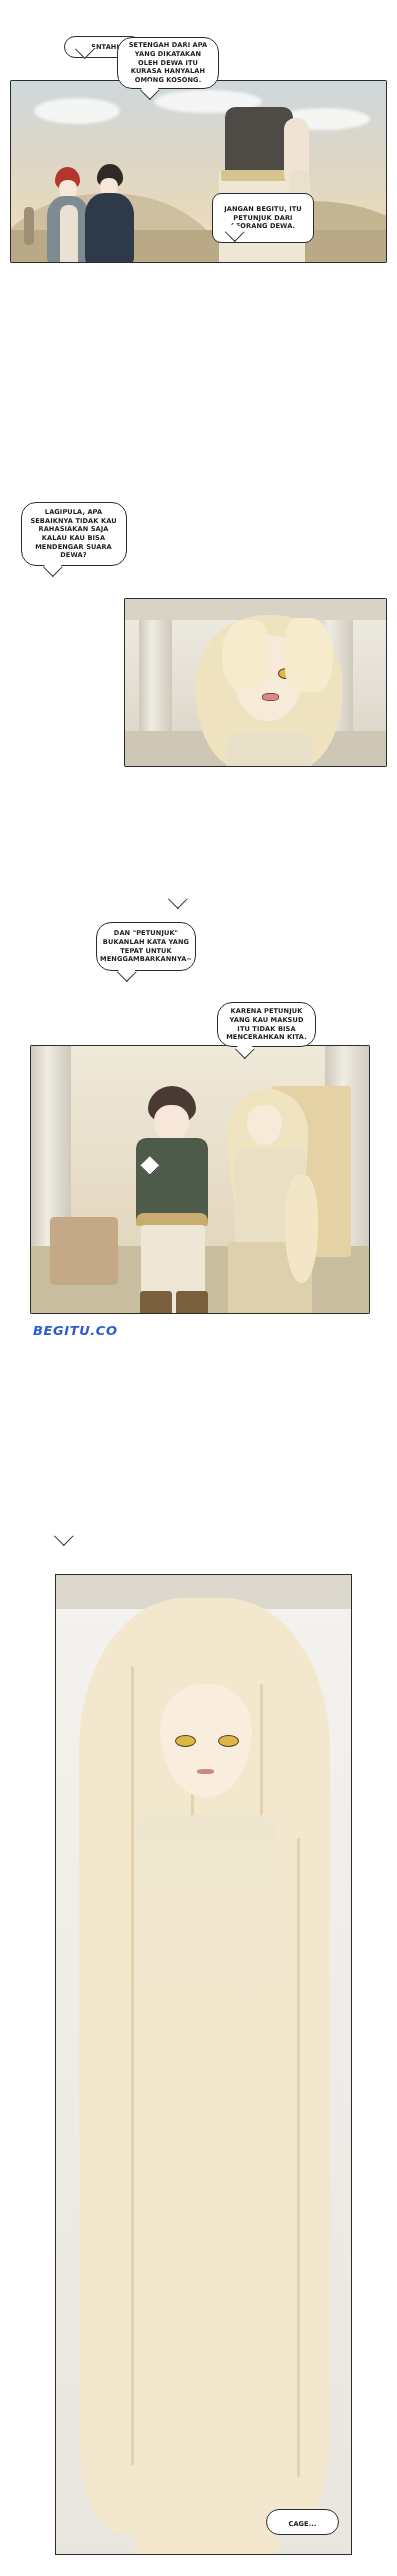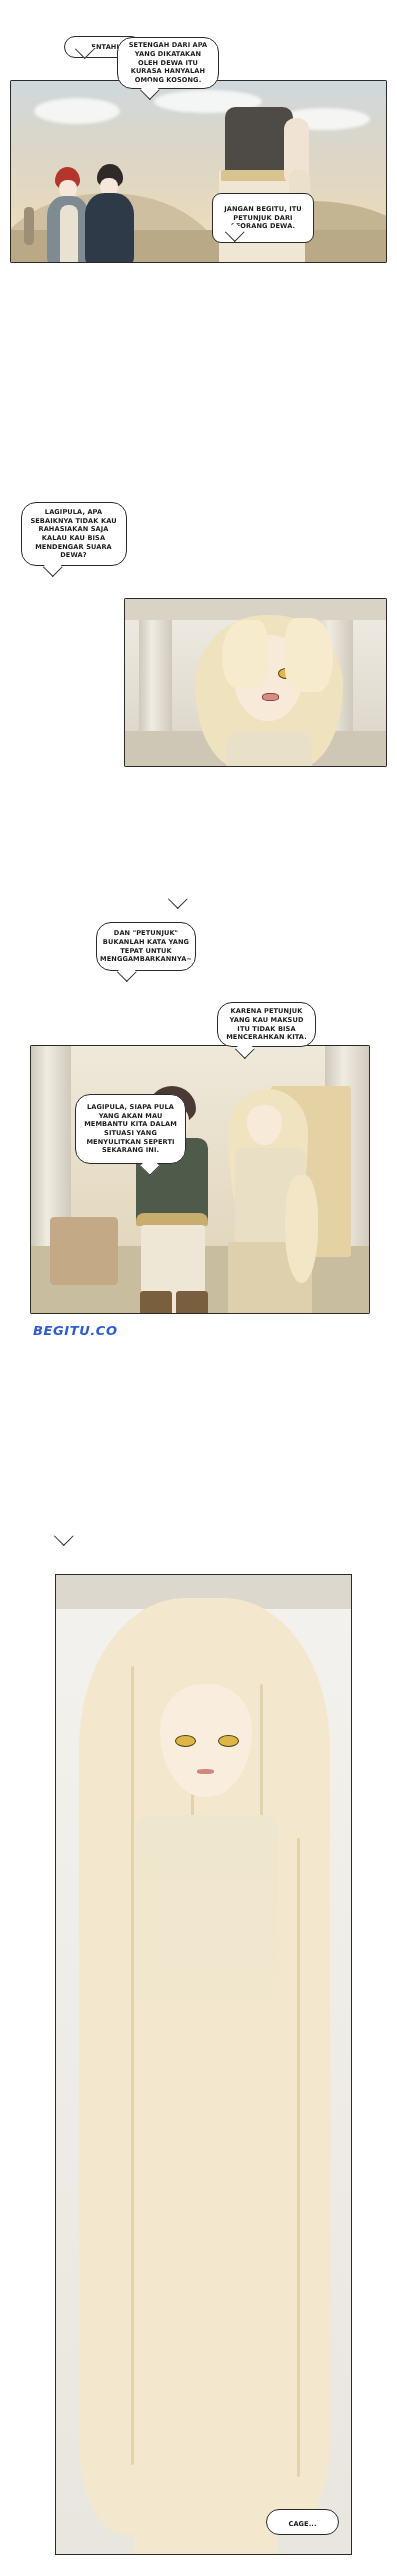--- a/index.html
+++ b/index.html
@@ -235,23 +235,20 @@
   <div class="bubble" style="left:96px; top:922px; width:100px; height:49px;">
     <p>DAN "PETUNJUK" BUKANLAH KATA YANG TEPAT UNTUK MENGGAMBARKANNYA~</p>
   </div>
   <div class="tail-shape" style="left:120px; top:965px;"></div>
 
   <div class="bubble" style="left:217px; top:1002px; width:99px; height:45px; z-index:50;">
     <p>KARENA PETUNJUK YANG KAU MAKSUD ITU TIDAK BISA MENCERAHKAN KITA.</p>
   </div>
   <div class="tail-shape" style="left:238px; top:1042px; z-index:51;"></div>
 
-  <div class="bubble" style="left:75px; top:1094px; width:111px; height:70px; z-index:50;">
-    <p>LAGIPULA, SIAPA PULA YANG AKAN MAU MEMBANTU KITA DALAM SITUASI YANG MENYULITKAN SEPERTI SEKARANG INI.</p>
-  </div>
   <div class="tail-shape" style="left:143px; top:1159px; z-index:51;"></div>
 
   <div class="tail-shape" style="left:57px; top:1529px;"></div>
 
   <div class="panel framed" style="left:55px; top:1574px; width:297px; height:981px; border-width:1.7px;">
     <div class="sky grad-dark"></div>
     <div style="position:absolute; left:0; top:0; width:100%; height:34px; background:#ddd8cd;"></div>
 
     <div class="fig" style="left:23px; top:23px; width:251px; height:959px;">
       <div class="hair" style="left:0px; top:0px; width:251px; height:936px; background:#f3e8cd; border-radius:42% 42% 18% 18% / 16% 16% 10% 10%;"></div>

